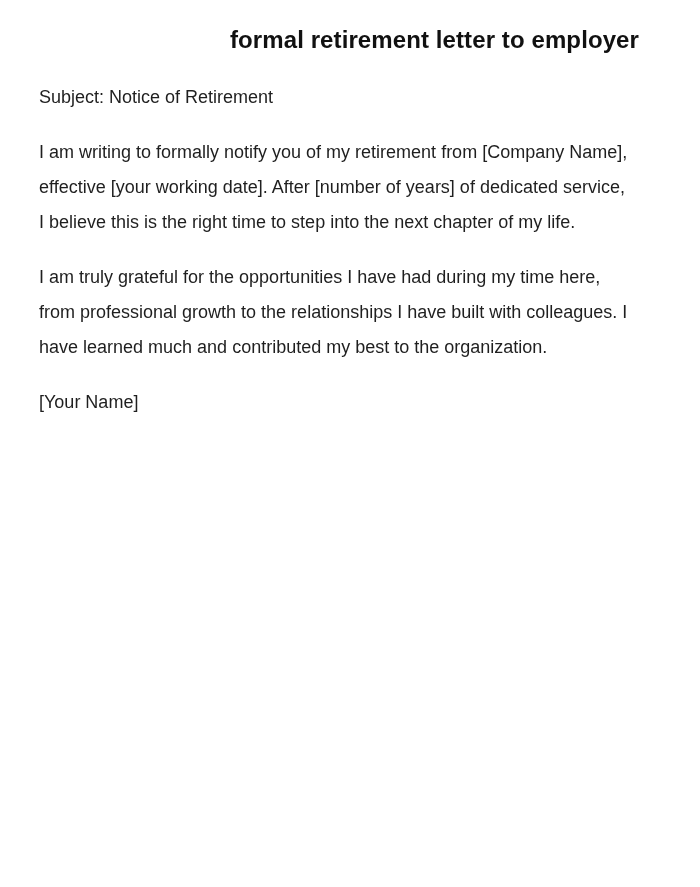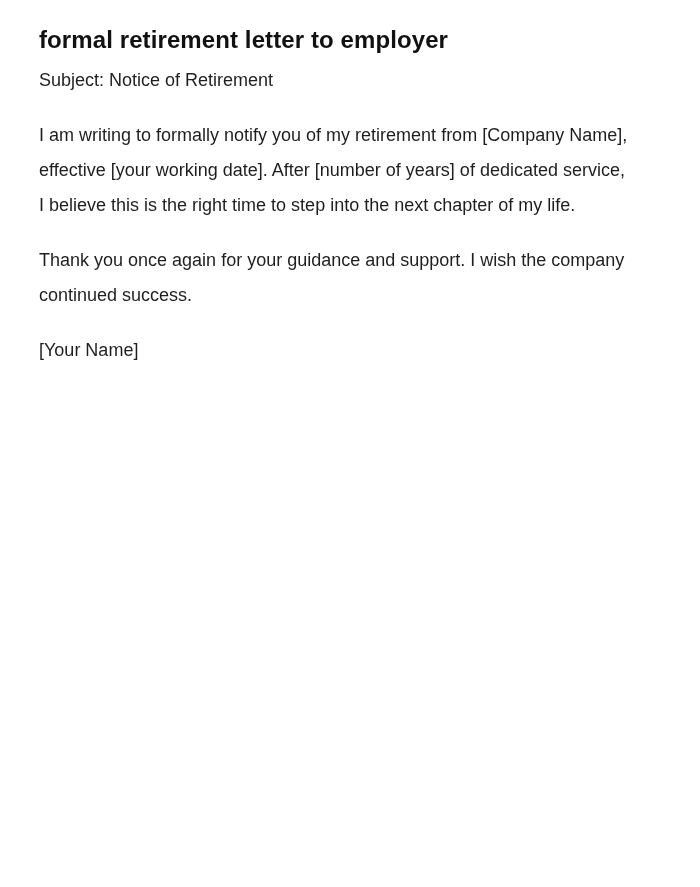--- a/index.html
+++ b/index.html
@@ -17,22 +17,23 @@
   .doc {
     padding: 24px 40px 0 39px;
     width: 600px;
     box-sizing: content-box;
   }
   .doc-title {
     font-size: 24px;
     line-height: 32px;
     font-weight: 700;
     color: #111111;
-    margin: 0 0 7px 0;
+    margin: 0 0 24px 0;
     letter-spacing: 0.1px;
+    text-align: right;
   }
   .doc-par {
     font-size: 18px;
     line-height: 35px;
     font-weight: 400;
     color: #1f1f1f;
     margin: 0 1px 20px 0;
     max-width: 595px;
   }
 </style>
@@ -40,19 +41,19 @@
 <body>
 
 <div class="doc">
   <h1 class="doc-title">formal retirement letter to employer</h1>
 
   <p class="doc-par">Subject: Notice of Retirement</p>
 
 
   <p class="doc-par">I am writing to formally notify you of my retirement from [Company Name], effective [your working date]. After [number of years] of dedicated service, I believe this is the right time to step into the next chapter of my life.</p>
 
+  <p class="doc-par">I am truly grateful for the opportunities I have had during my time here, from professional growth to the relationships I have built with colleagues. I have learned much and contributed my best to the organization.</p>
 
 
-  <p class="doc-par">Thank you once again for your guidance and support. I wish the company continued success.</p>
 
 
   <p class="doc-par">[Your Name]</p>
 </div>
 
 </body></html>

